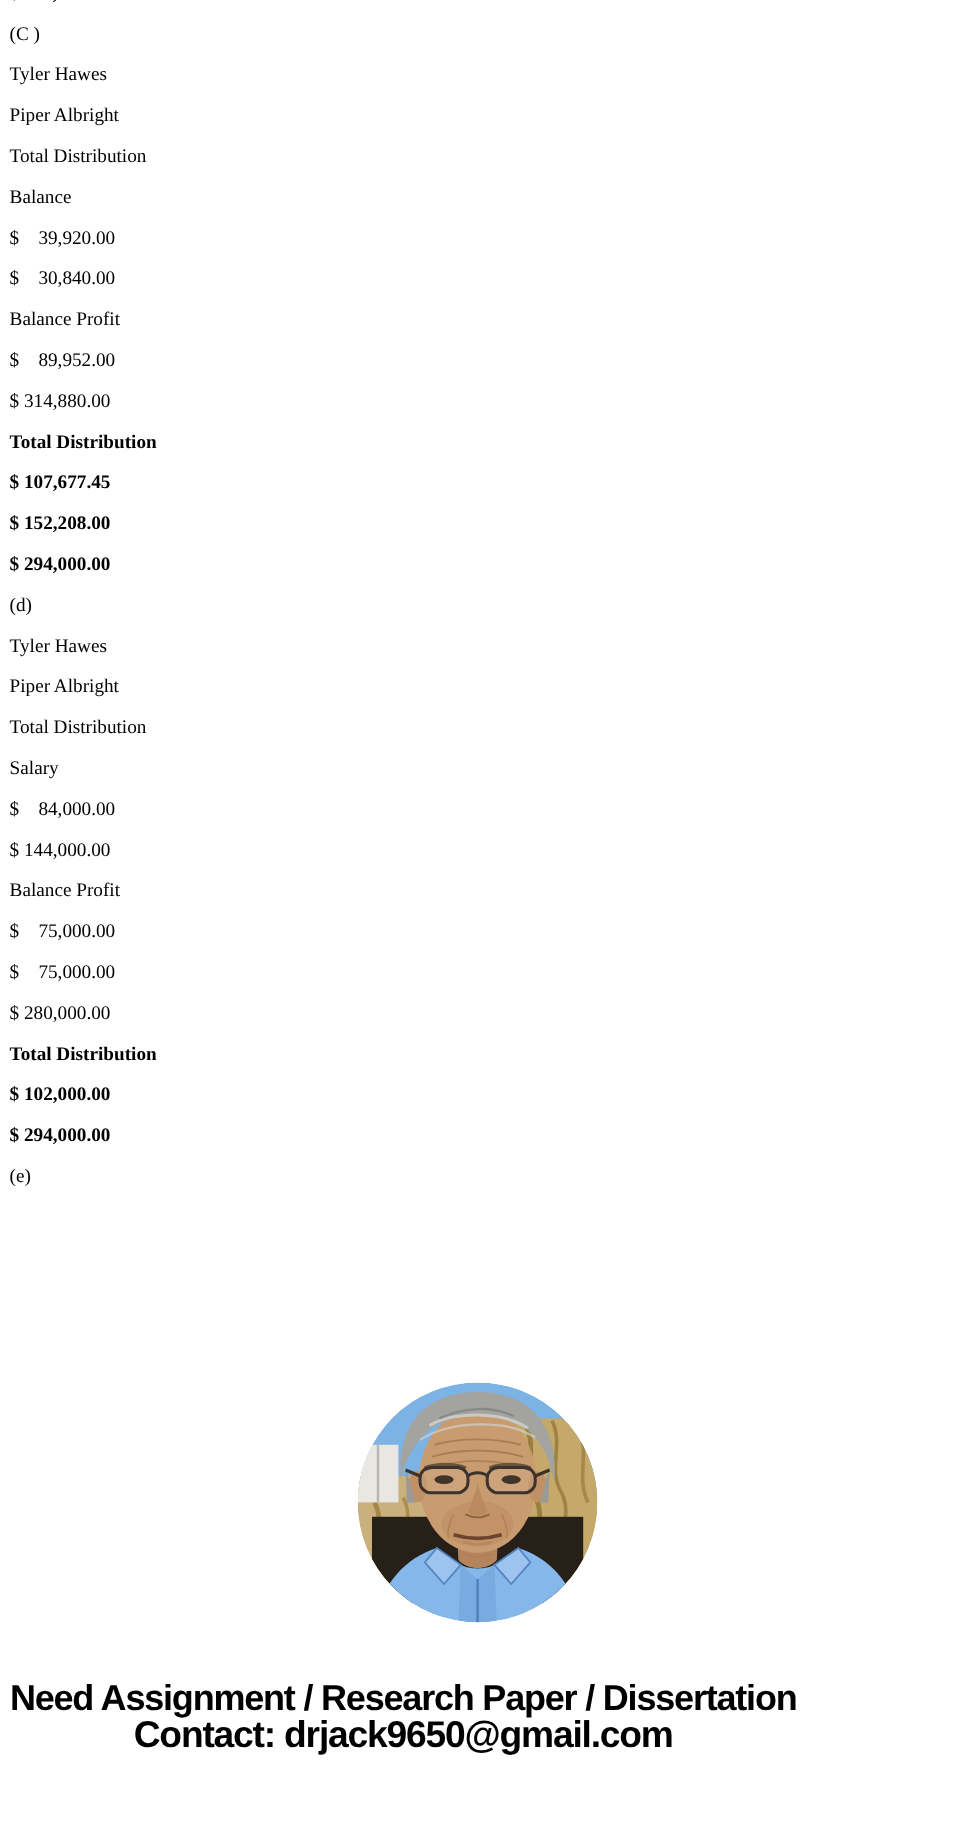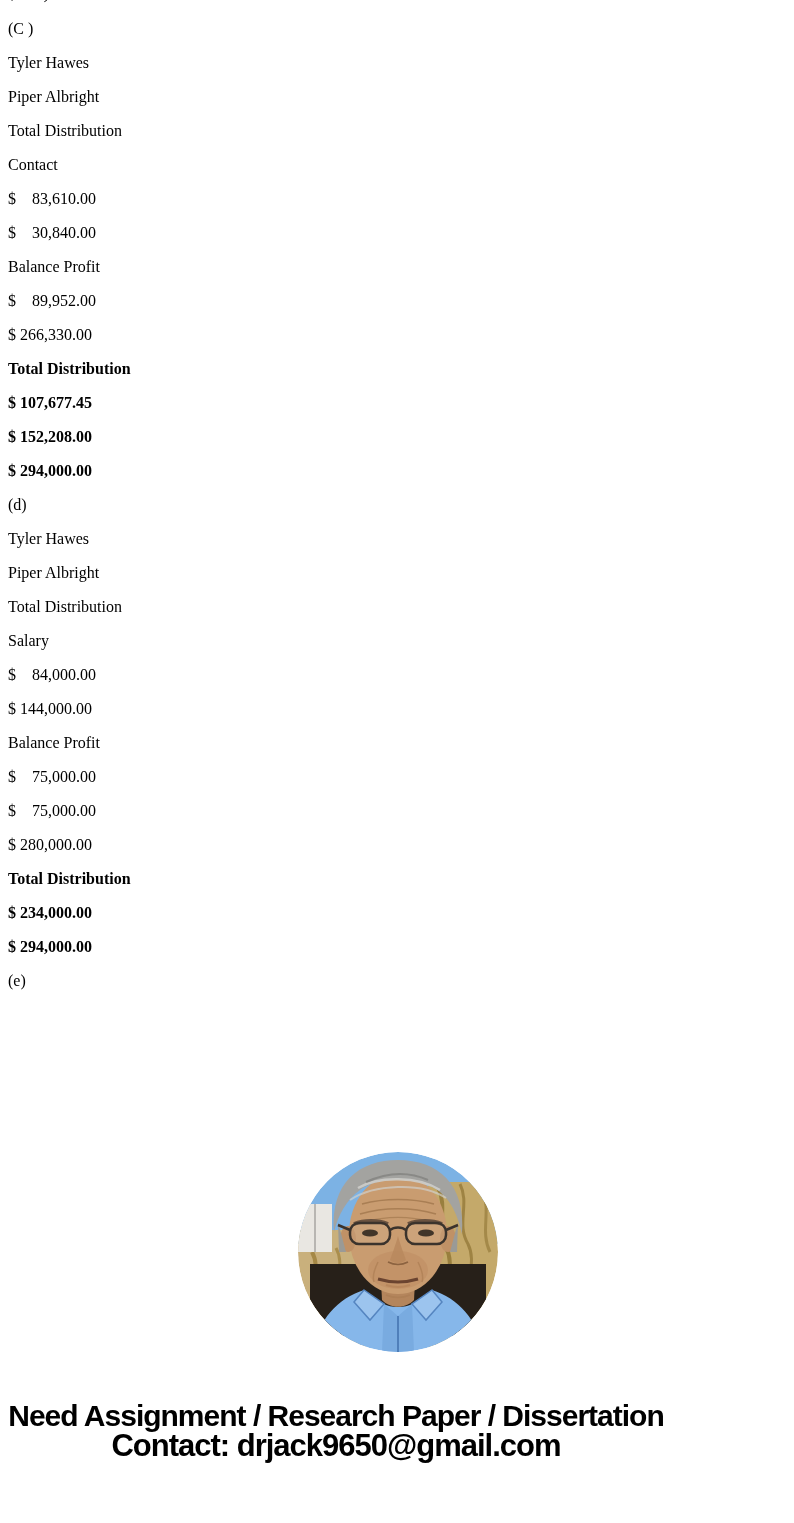--- a/index.html
+++ b/index.html
@@ -77,43 +77,43 @@
 </head>
 <body>
 
 <div class="doc-area">
   <div class="doc-lines" id="doc-lines">
       <div class="doc-line bold">$ 294,000.00</div>
       <div class="doc-line">(C )</div>
       <div class="doc-line">Tyler Hawes</div>
       <div class="doc-line">Piper Albright</div>
       <div class="doc-line">Total Distribution</div>
-      <div class="doc-line">Contact</div>
-      <div class="doc-line">$    83,610.00</div>
+      <div class="doc-line">Balance</div>
+      <div class="doc-line">$    39,920.00</div>
       <div class="doc-line">$    30,840.00</div>
       <div class="doc-line">Balance Profit</div>
       <div class="doc-line">$    89,952.00</div>
-      <div class="doc-line">$ 266,330.00</div>
+      <div class="doc-line">$ 314,880.00</div>
       <div class="doc-line bold">Total Distribution</div>
       <div class="doc-line bold">$ 107,677.45</div>
       <div class="doc-line bold">$ 152,208.00</div>
       <div class="doc-line bold">$ 294,000.00</div>
       <div class="doc-line">(d)</div>
       <div class="doc-line">Tyler Hawes</div>
       <div class="doc-line">Piper Albright</div>
       <div class="doc-line">Total Distribution</div>
       <div class="doc-line">Salary</div>
       <div class="doc-line">$    84,000.00</div>
       <div class="doc-line">$ 144,000.00</div>
       <div class="doc-line">Balance Profit</div>
       <div class="doc-line">$    75,000.00</div>
       <div class="doc-line">$    75,000.00</div>
       <div class="doc-line">$ 280,000.00</div>
       <div class="doc-line bold">Total Distribution</div>
-      <div class="doc-line bold">$ 234,000.00</div>
+      <div class="doc-line bold">$ 102,000.00</div>
       <div class="doc-line bold">$ 294,000.00</div>
       <div class="doc-line">(e)</div>
     </div>
 </div>
 
 <div class="avatar-wrap">
   <svg width="200" height="200" viewBox="0 0 200 200" aria-hidden="true">
     <defs>
       <clipPath id="circleClip">
           <circle cx="100" cy="100" r="100"></circle>

